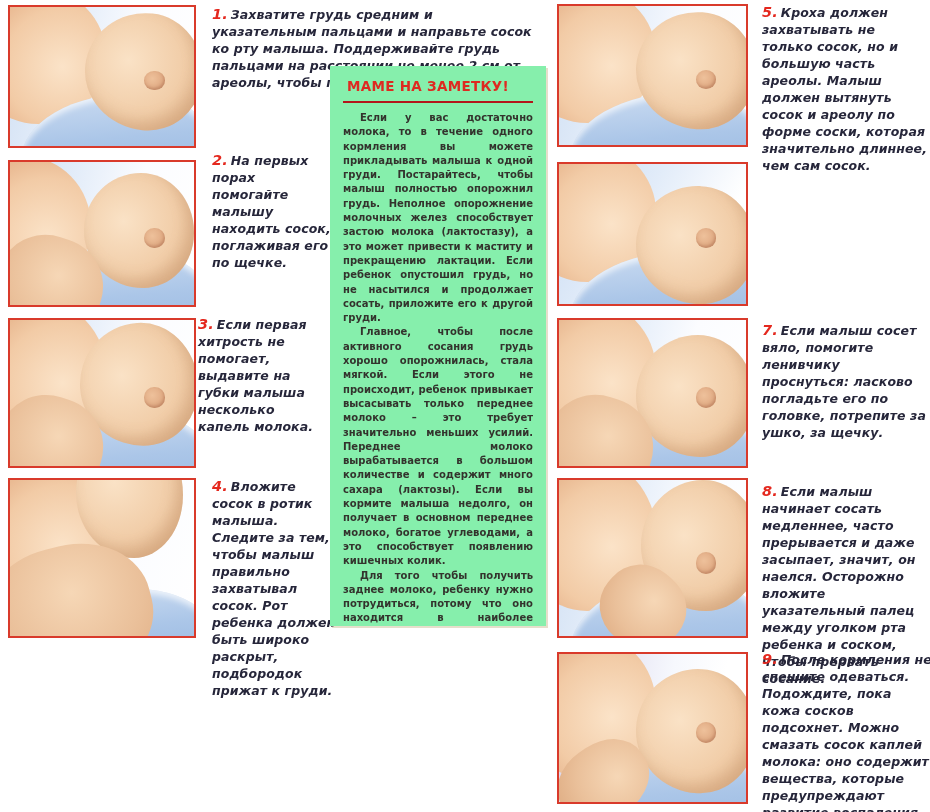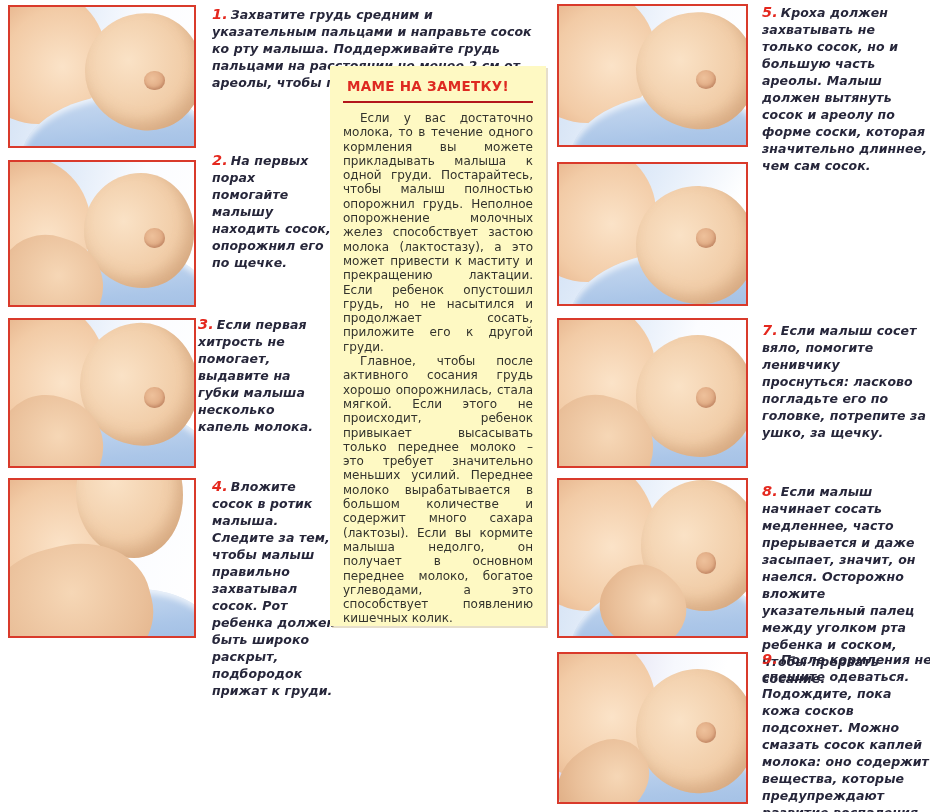--- a/index.html
+++ b/index.html
@@ -18,34 +18,34 @@
     font-size:12.5px; line-height:17px;
     letter-spacing:0.1px;
   }
   .step .num {
     color:#e4281e; font-size:14.5px; padding-right:3px;
   }
 
   
   .note-box {
     position:absolute; left:330px; top:66px; width:216px; height:560px;
-    background:#fef9c3;
+    background:#86efac;
     padding:12px 13px 10px 13px;
     box-shadow:2px 2px 0 rgba(210,195,160,.55);
     overflow:hidden;
   }
   .note-box h2 {
     color:#de2a21; font-size:13.5px; font-weight:bold;
     letter-spacing:.3px; padding-left:4px;
   }
   .note-rule {
     height:2px; background:#b3161b; margin:7px 0 8px 0;
   }
   .note-box p {
-    font-size:12px; line-height:14.3px; font-weight:normal;
+    font-size:10px; line-height:14.3px; font-weight:bold;
     color:#33332d; text-align:justify; text-indent:17px;
   }
 
   
   .photo {
     position:absolute; border:2px solid #d93a2b; background:#fdfdfd;
     overflow:hidden;
   }
   .photo .art { position:absolute; }
   .ph-fabric {
@@ -140,21 +140,21 @@
     <div class="art ph-breast"></div>
     <div class="art ph-head"></div>
     <div class="art ph-suit"></div>
     <div class="art ph-arm"></div>
   </figure>
 
   <p class="step" style="left:212px; top:6px; width:330px;">
     <span class="num">1.</span><span>Захватите грудь средним и указательным пальцами и направьте сосок ко рту малыша. Поддерживайте грудь пальцами на расстоянии не менее 2 см от ареолы, чтобы пальцы не задевали ареолу.</span>
   </p>
   <p class="step" style="left:212px; top:152px; width:122px;">
-    <span class="num">2.</span><span>На первых порах помогайте малышу находить сосок, опорожнил его по щечке.</span>
+    <span class="num">2.</span><span>На первых порах помогайте малышу находить сосок, поглаживая его по щечке.</span>
   </p>
   <p class="step" style="left:198px; top:316px; width:122px;">
     <span class="num">3.</span><span>Если первая хитрость не помогает, выдавите на губки малыша несколько капель молока.</span>
   </p>
   <p class="step" style="left:212px; top:478px; width:128px;">
     <span class="num">4.</span><span>Вложите сосок в ротик малыша. Следите за тем, чтобы малыш правильно захватывал сосок. Рот ребенка должен быть широко раскрыт, подбородок прижат к груди.</span>
   </p>
 
   <aside class="note-box">
     <h2>МАМЕ НА ЗАМЕТКУ!</h2>

